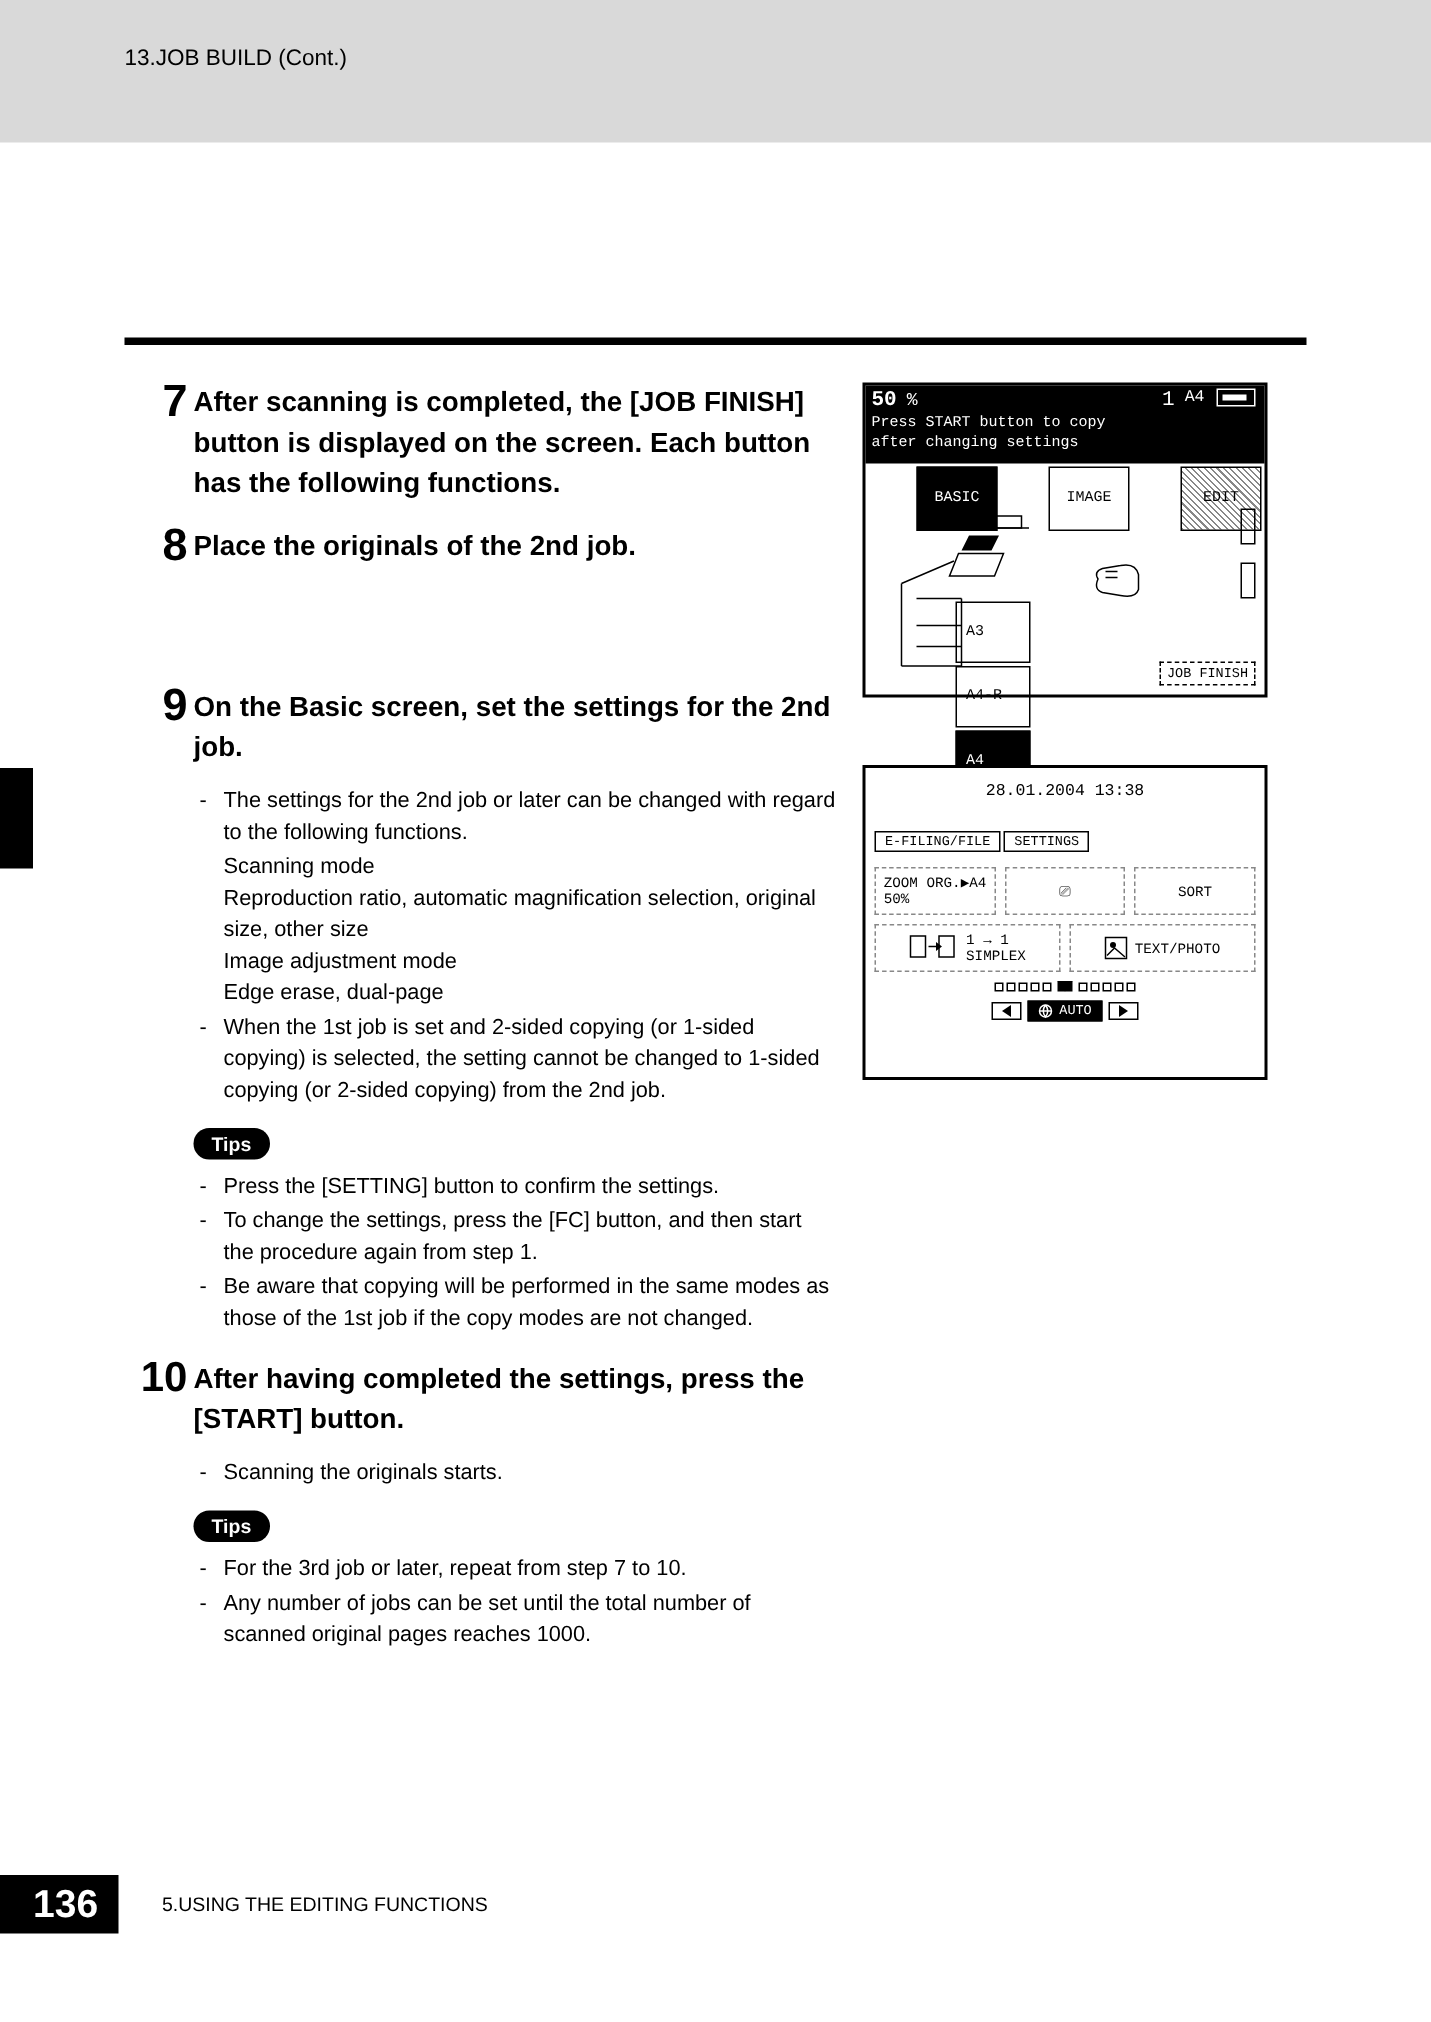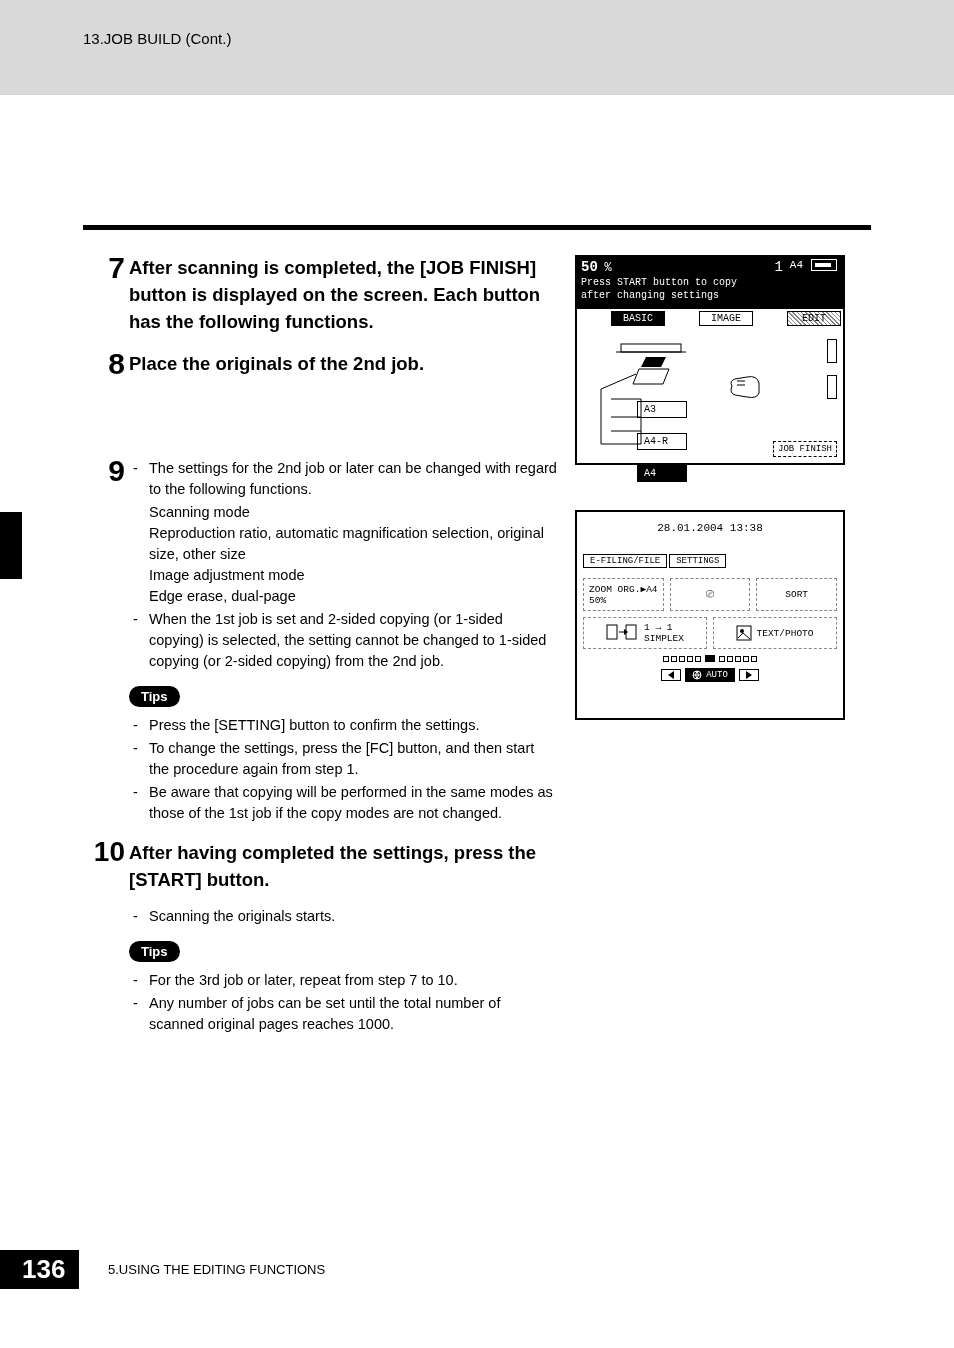--- a/index.html
+++ b/index.html
@@ -106,39 +106,39 @@
   .lcd-top .tray { position: absolute; right: 6px; top: 2px; width: 26px; height: 12px; border: 1px solid #fff; }
   .lcd-top .tray::after { content:""; position:absolute; left:3px; top:3px; width:16px; height:4px; background:#fff; }
   .lcd-top .msg { font-size: 10px; line-height: 1.1; margin-top: 2px; }
   .lcd-tabs {
     position: absolute; top: 54px; left: 2px; right: 2px;
     display: flex; gap: 2px;
   }
   .lcd-tab {
     flex: 1; border: 1px solid #000;
     font-size: 10px; text-align: center;
-    padding: 1px 0;
+    padding: 15px 0;
     background: #fff;
     margin-left: 32px;
   }
   .lcd-tab.active { background: #000; color: #fff; }
   .lcd-tab.hatched {
     background: repeating-linear-gradient(45deg,#888 0,#888 1px,#fff 1px,#fff 3px);
   }
   .lcd-body { position: absolute; top: 74px; left: 0; right: 0; bottom: 0; }
   .feeder {
     position: absolute; left: 14px; top: 8px;
     width: 110px; height: 110px;
   }
   .feeder svg { width: 100%; height: 100%; }
   .paper-rows {
     position: absolute; left: 60px; top: 70px;
     font-size: 10px; line-height: 1.5;
   }
-  .paper-rows div { border: 1px solid #000; padding: 0 6px; margin-bottom: 15px; width: 50px; }
+  .paper-rows div { border: 1px solid #000; padding: 12px 6px; margin-bottom: 2px; width: 50px; }
   .paper-rows .sel { background: #000; color: #fff; }
   .hand {
     position: absolute; left: 150px; top: 40px;
   }
   .job-finish {
     position: absolute; right: 6px; bottom: 6px;
     border: 1px dashed #000; font-size: 9px; padding: 2px 4px;
   }
   .side-slots { position: absolute; right: 6px; top: 8px; }
   .side-slots div { width: 10px; height: 24px; border: 1px solid #000; margin-bottom: 12px; }
@@ -191,20 +191,21 @@
       <div class="step-title">After scanning is completed, the [JOB FINISH] button is displayed on the screen. Each button has the following functions.</div>
     </div>
 
     <div class="step" style="margin-bottom:80px;">
       <div class="step-num">8</div>
       <div class="step-title">Place the originals of the 2nd job.</div>
     </div>
 
     <div class="step">
       <div class="step-num">9</div>
+      <div class="step-title">On the Basic screen, set the settings for the 2nd job.</div>
       <div class="bullets">
         <div class="bullet">The settings for the 2nd job or later can be changed with regard to the following functions.</div>
       </div>
       <div class="sub">Scanning mode</div>
       <div class="sub">Reproduction ratio, automatic magnification selection, original size, other size</div>
       <div class="sub">Image adjustment mode</div>
       <div class="sub">Edge erase, dual-page</div>
       <div class="bullets" style="margin-top:2px;">
         <div class="bullet">When the 1st job is set and 2-sided copying (or 1-sided copying) is selected, the setting cannot be changed to 1-sided copying (or 2-sided copying) from the 2nd job.</div>
       </div>

